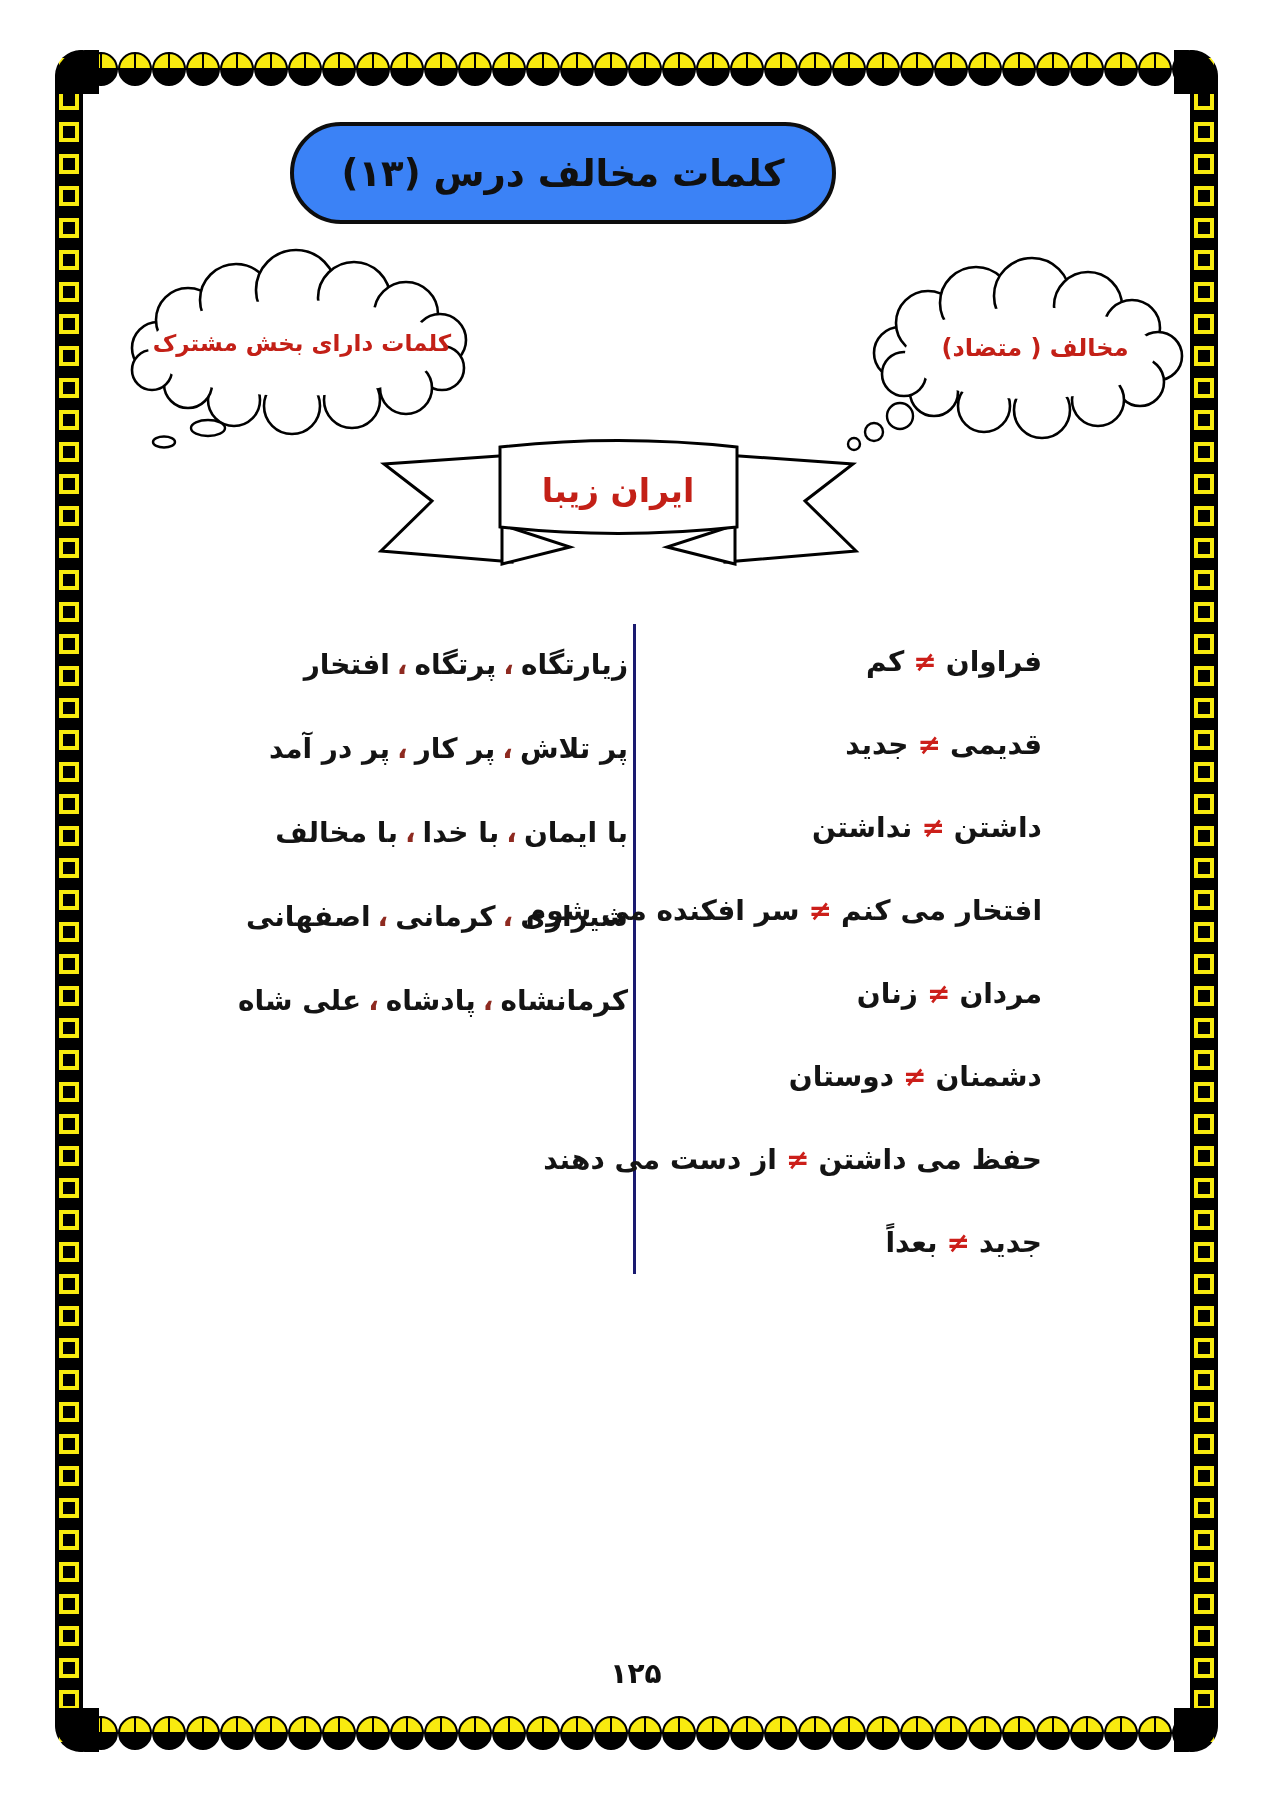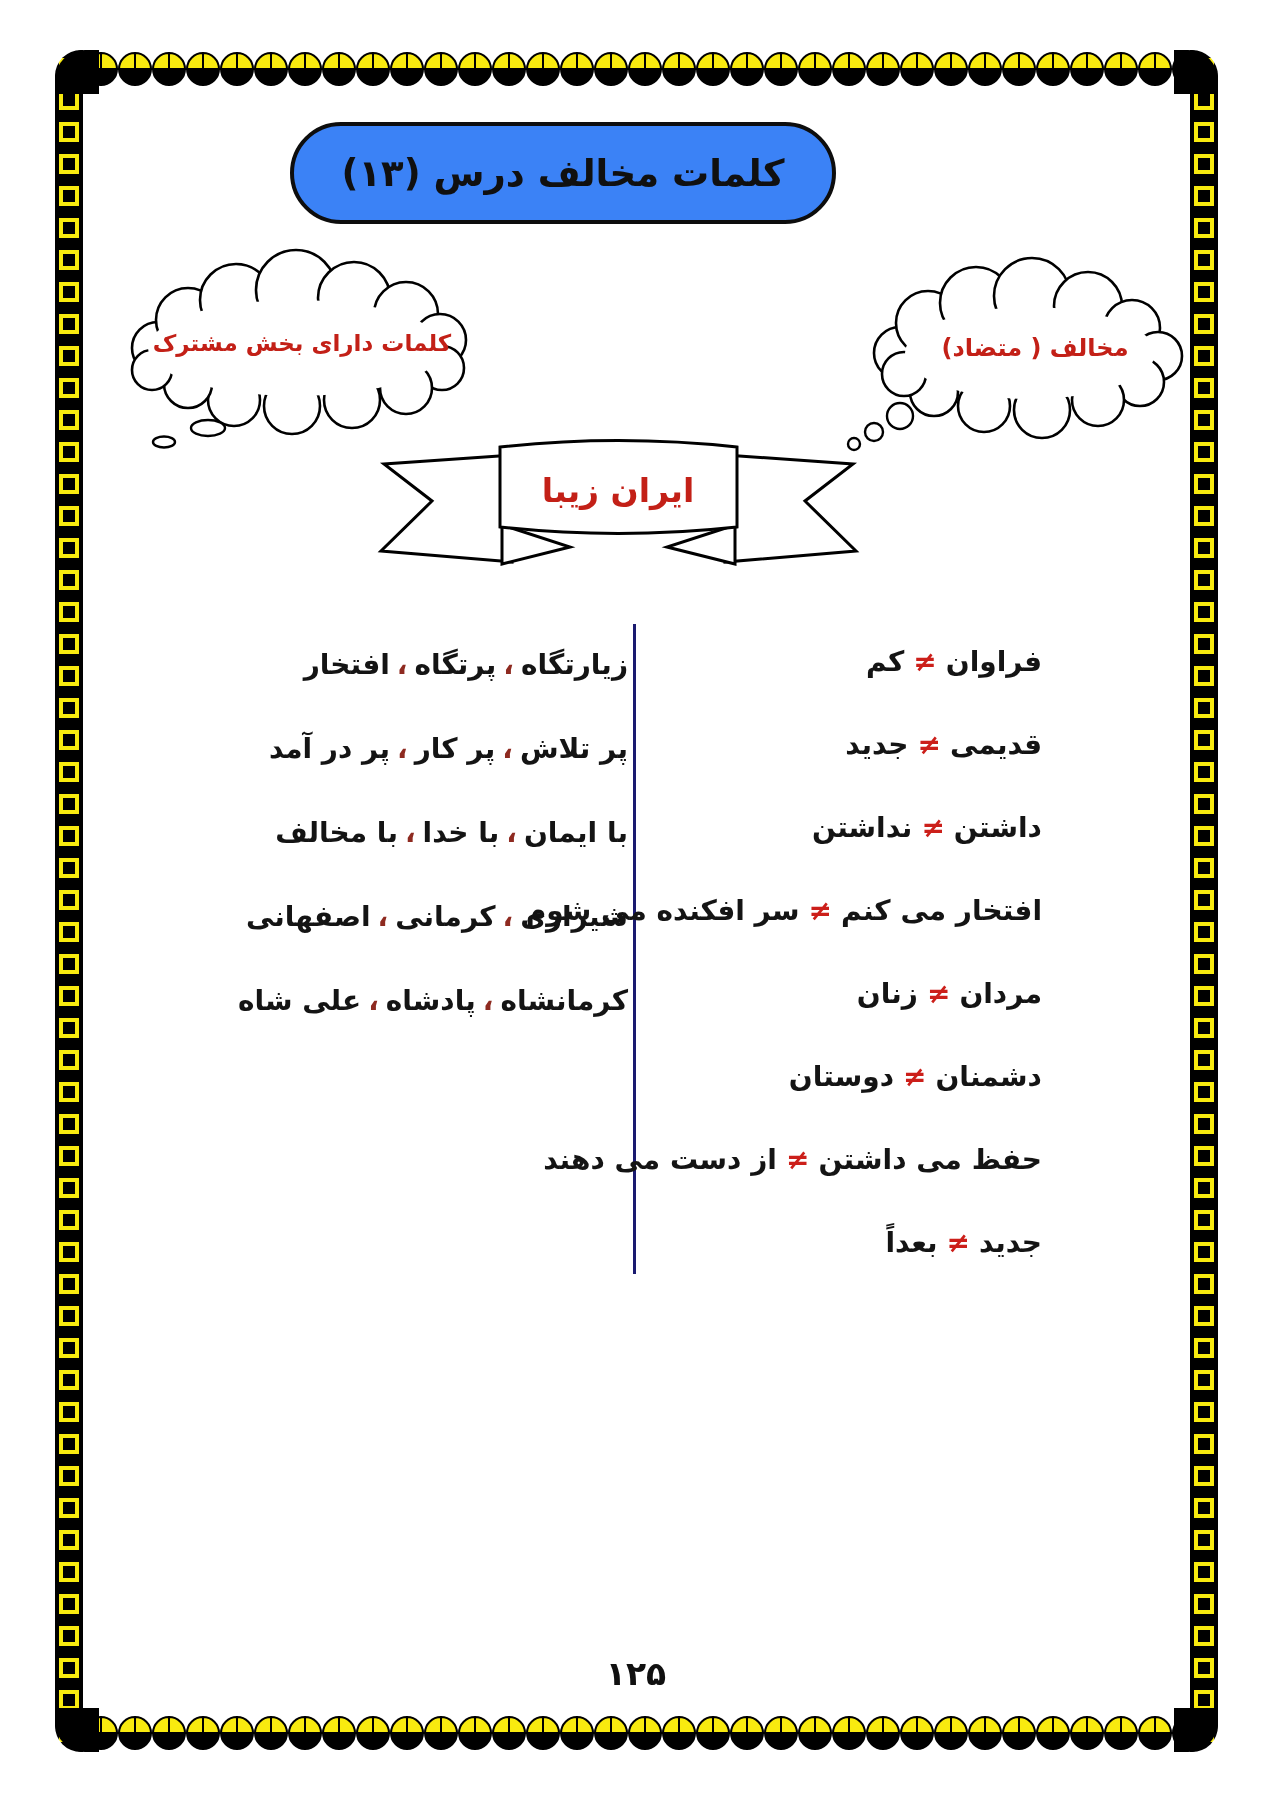--- a/index.html
+++ b/index.html
@@ -61,21 +61,21 @@
     font-size:28px; font-weight:bold; color:#141414; white-space:nowrap;
   }
   .col-common .row { height:84px; }
   .neq   { color:#cc1f1a; margin:0 9px; font-weight:bold; }
   .comma { color:#8e2a20; margin:0 7px; font-weight:bold; }
 
   
   .page-number {
     position:absolute; left:0; top:1648px; width:1272px; height:50px;
     display:flex; align-items:center; justify-content:center;
-    font-size:33px; font-weight:bold; color:#101010;
+    font-size:28px; font-weight:bold; color:#101010;
   }
 </style>
 </head>
 <body>
 
 <svg class="strip top" width="1106" height="38" viewBox="0 0 1106 38" preserveAspectRatio="none">
   <defs>
     <pattern id="scallopTile" width="34" height="38" patternUnits="userSpaceOnUse">
       <rect x="0" y="0" width="34" height="38" fill="#ffffff"></rect>
       <path d="M17,19 L17,3 A16,16 0 0 0 1,19 Z" fill="#f8ea0f" stroke="#000" stroke-width="2"></path>

